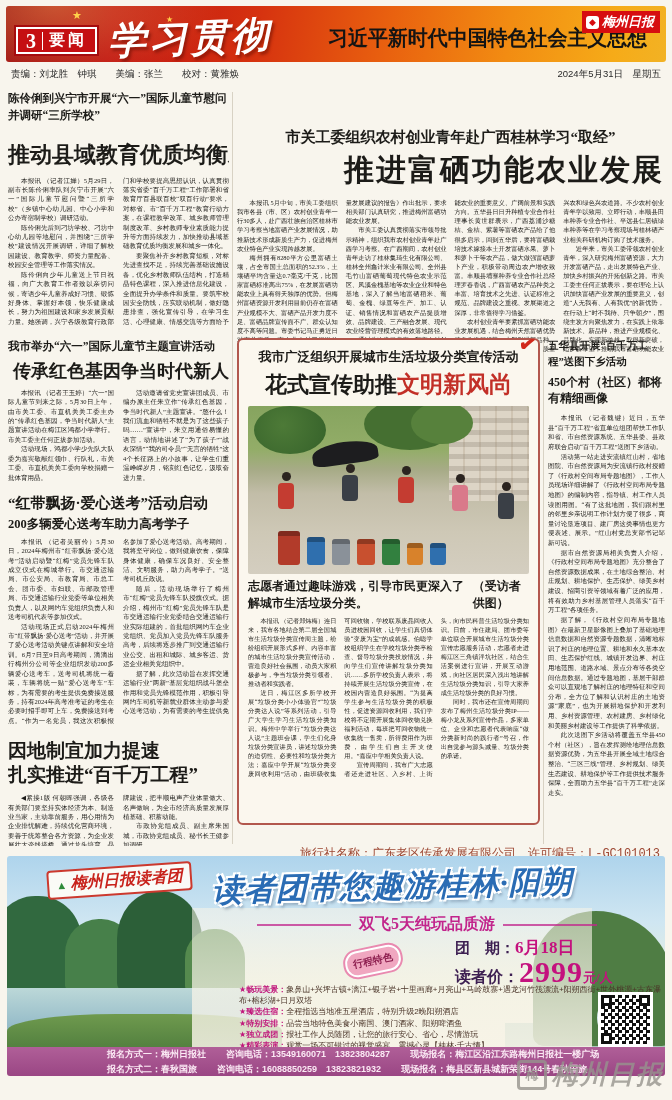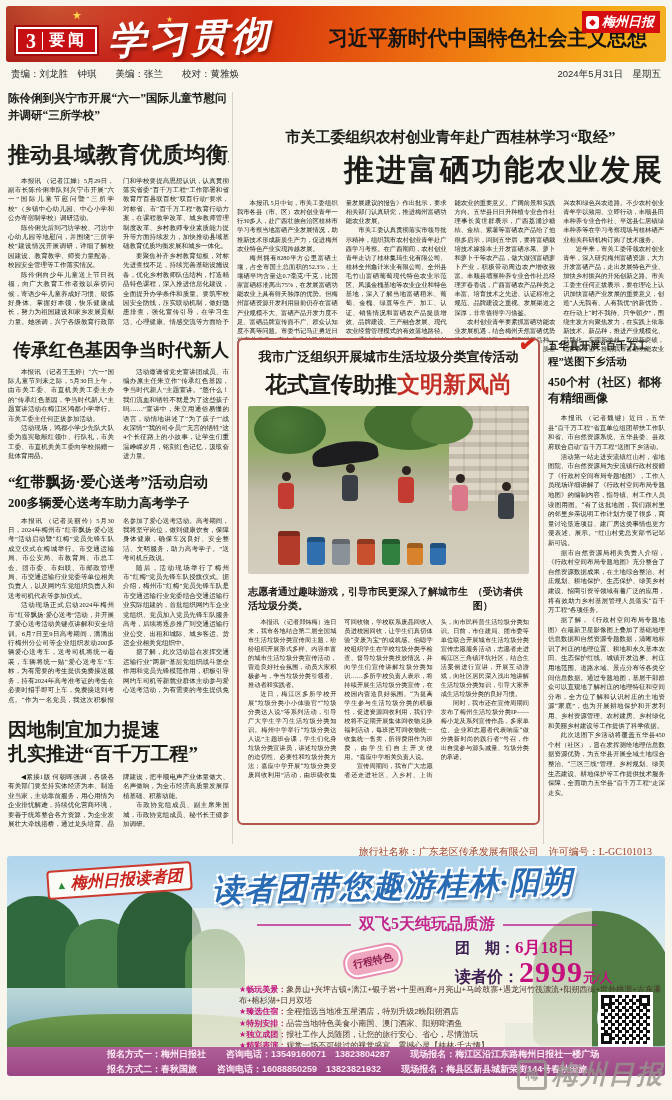--- a/index.html
+++ b/index.html
@@ -78,30 +78,30 @@
   .t3{right:56px;top:-4px;width:62px;height:42px;background:#57813c;}
   .umb{position:absolute;left:64px;top:36px;width:66px;height:22px;background:#1d1d1f;
         border-radius:50% 50% 20% 20%;transform:rotate(-8deg);}
   .person{position:absolute;width:20px;}
   .p-head{width:9px;height:9px;border-radius:50%;background:#2b2420;margin:0 auto;}
   .p-body{width:16px;height:26px;border-radius:4px;margin:2px auto 0;background:#c43c31;}
   .p-body.dark{background:#3a3f46;} .p-body.pink{background:#d9798a;}
   .bins{position:absolute;left:30px;bottom:9px;display:flex;gap:7px;align-items:flex-end;}
   .bin{border-radius:3px;overflow:hidden;display:flex;flex-direction:column;}
   .bin .lid{height:5px;background:rgba(0,0,0,.28);}
-  .cap-row{display:flex;justify-content:space-between;font-size:10px;font-weight:bold;margin-top:11px;}
+  .cap-row{display:flex;justify-content:space-between;font-size:12px;font-weight:bold;margin-top:4px;}
   .b-g{height:228px;margin-top:5px;}
   
   .col-right{position:absolute;left:548px;top:338px;width:117px;height:506px;overflow:hidden;}
   .kicker-r{font-size:10.5px;font-weight:bold;line-height:1.5;}
   .h-r{font-size:12px;font-weight:900;line-height:1.4;margin:4px 0 6px;}
   .b-r{font-size:6.4px;line-height:1.5;}
   
-  .ad-license{position:absolute;right:20px;top:845px;font-size:10px;color:#9c4632;
-        font-family:Liberation Serif, serif;}
+  .ad-license{position:absolute;right:12px;top:845px;font-size:12px;color:#9c4632;
+        font-family:Liberation Mono, monospace;}
   .ad{position:absolute;left:7px;top:856px;width:658px;height:220px;overflow:hidden;border-radius:3px;
         background:linear-gradient(180deg,#aed4ec 0%,#cfe6f2 30%,#e9efdd 58%,#f3efde 100%);}
   .hill{position:absolute;border-radius:48% 48% 8% 8%;}
   .hl1{left:-15px;bottom:85px;width:90px;height:95px;background:#31693f;}
   .hl2{left:58px;bottom:85px;width:70px;height:72px;background:#47804a;}
   .hl3{left:110px;bottom:85px;width:85px;height:100px;background:#2c5f38;}
   .hl4{left:178px;bottom:85px;width:60px;height:62px;background:#558a4e;}
   .water{position:absolute;left:0;bottom:44px;width:265px;height:44px;background:linear-gradient(#bcd8d8,#8fb7c6);}
   .fg-green{position:absolute;left:0;bottom:20px;width:275px;height:42px;border-radius:40% 40% 0 0;
         background:linear-gradient(#6f9a4e,#4c7a3c);}
@@ -182,20 +182,21 @@
       <div class="h-a1">推动县域教育优质均衡发展</div>
       <div class="body-txt cols2 b-a1">
         <p>本报讯 （记者江婵）5月29日，副市长陈伶俐率队到兴宁市开展“六一”国际儿童节慰问暨“三所学校”（乡镇中心幼儿园、中心小学和公办寄宿制学校）调研活动。</p>
         <p>陈伶俐先后到刁坊学校、刁坊中心幼儿园等地慰问，并围绕“三所学校”建设情况开展调研，详细了解校园建设、教育教学、师资力量配备、校园安全管理等工作落实情况。</p>
         <p>陈伶俐向少年儿童送上节日祝福，向广大教育工作者致以亲切问候，寄语少年儿童养成好习惯、锻炼好身体、掌握好本领，快乐健康成长，努力为祖国建设和家乡发展贡献力量。她强调，兴宁各级教育行政部门和学校要提高思想认识，认真贯彻落实省委“百千万工程”工作部署和省教育厅百县联百校“双百行动”要求，对标省、市“百千万工程”教育行动方案，在课程教学改革、城乡教师管理制度改革、乡村教师专业素质能力提升等方面持续发力，加快推动县域基础教育优质均衡发展和城乡一体化。</p>
         <p>要聚焦补齐乡村教育短板，对标先进查找不足，持续完善基础设施设备，优化乡村教师队伍结构，打造精品特色课程，深入推进信息化建设，全面提升办学条件和质量。要筑牢校园安全防线，压实联动机制，做好隐患排查，强化宣传引导，在学习生活、心理健康、情感交流等方面给予学生更多关怀，护航未成年人健康成长。</p>
       </div>
     </section>
 
     <section class="a2">
+      <div class="kicker-sm">我市举办“六一”国际儿童节主题宣讲活动</div>
       <div class="h-a2">传承红色基因争当时代新人</div>
       <div class="body-txt cols2 b-a2">
         <p>本报讯 （记者王玉婷）“六一”国际儿童节到来之际，5月30日上午，由市关工委、市直机关关工委主办的“传承红色基因，争当时代新人”主题宣讲活动在梅江区鸿都小学举行。市关工委主任何正拔参加活动。</p>
         <p>活动现场，鸿都小学少先队大队委为嘉宾敬献红领巾、行队礼，市关工委、市直机关关工委向学校捐赠一批体育用品。</p>
         <p>活动邀请省党史宣讲团成员、市编办原主任朱立作“传承红色基因，争当时代新人”主题宣讲。“憨什么！我们流血和牺牲不就是为了这些孩子吗……”宣讲中，朱立用通俗易懂的语言，动情地讲述了“为了孩子”“战友深情”“我的司令员”“无言的牺牲”这4个长征路上的小故事，让学生们重温峥嵘岁月，铭刻红色记忆，汲取奋进力量。</p>
       </div>
     </section>
 
     <section class="a3">
       <div class="h-a3">“红带飘扬·爱心送考”活动启动</div>

